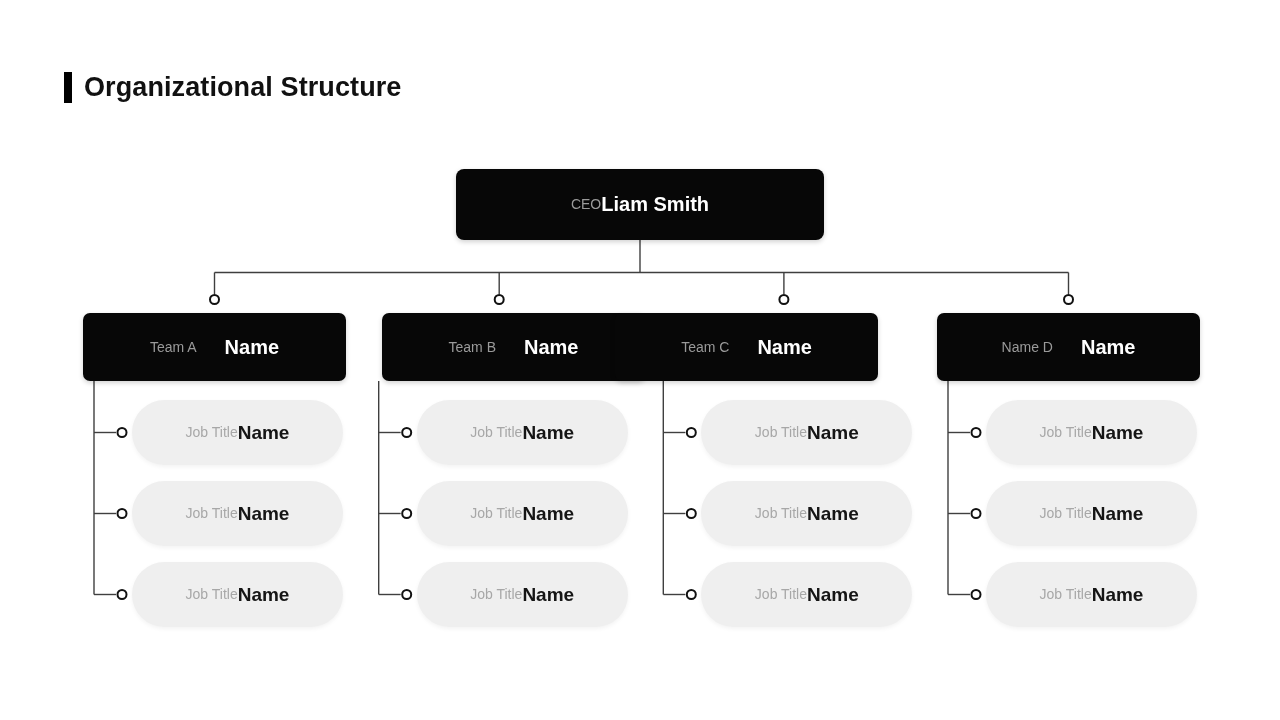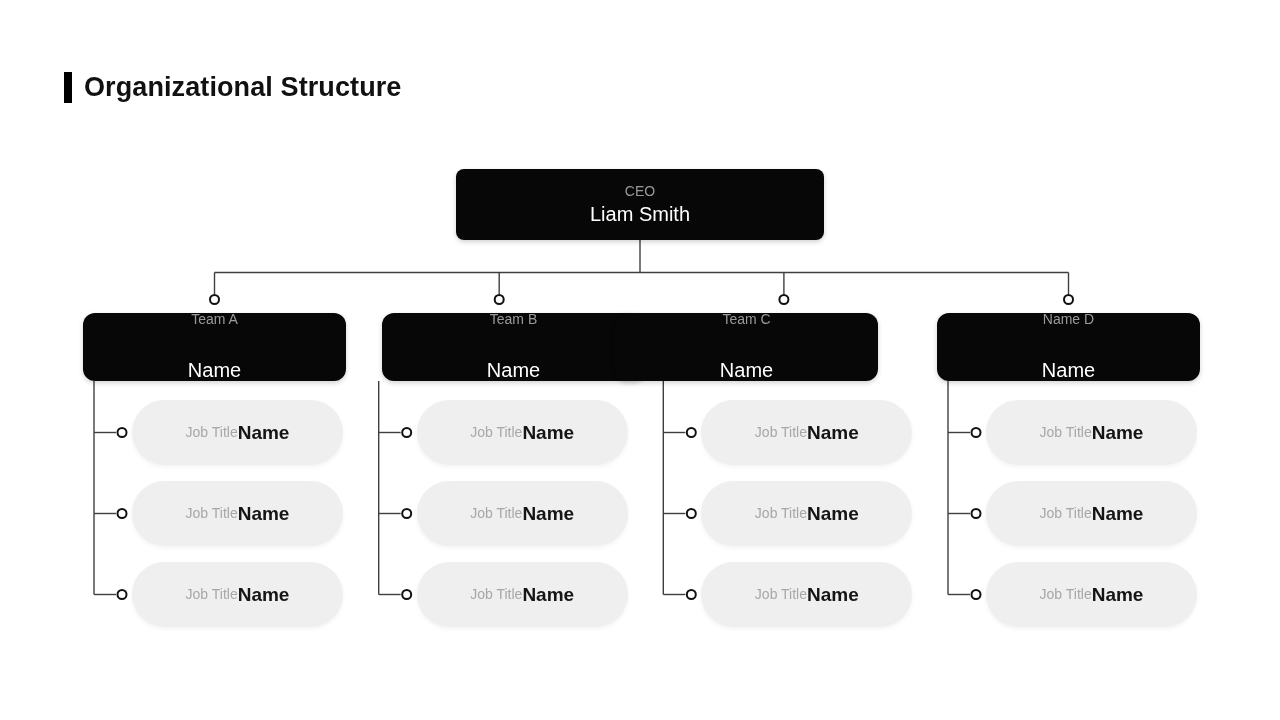--- a/index.html
+++ b/index.html
@@ -26,33 +26,33 @@
   .connectors {
     position: absolute; left: 0; top: 0; width: 1280px; height: 720px;
     pointer-events: none;
   }
 
   
   .node-card {
     position: absolute;
     background: #070707;
     border-radius: 8px;
-    display: flex; flex-direction: column;
+    display: flex; 
     align-items: center; justify-content: center;
     text-align: center;
     box-shadow: 0 2px 5px rgba(0,0,0,0.18);
   }
   .node-card .role {
     font-size: 14px; line-height: 19px; color: #9a9a9a; font-weight: 400;
   }
   .node-card .name {
-    font-size: 20px; line-height: 27px; color: #ffffff; font-weight: 400;
+    font-size: 20px; line-height: 27px; color: #ffffff; font-weight: 700;
   }
   .ceo-card { left: 456px; top: 169px; width: 368px; height: 71px; }
-  .team-card { top: 313px; width: 263px; height: 68px; border-radius: 12px; gap: 28px; }
+  .team-card { top: 313px; width: 263px; height: 68px; border-radius: 7px; gap: 28px; }
 
   
   .pill {
     position: absolute;
     width: 211px; height: 65px;
     background: #efefef;
     border-radius: 33px;
     display: flex; flex-direction: row;
     align-items: center; justify-content: center;
     text-align: center;

